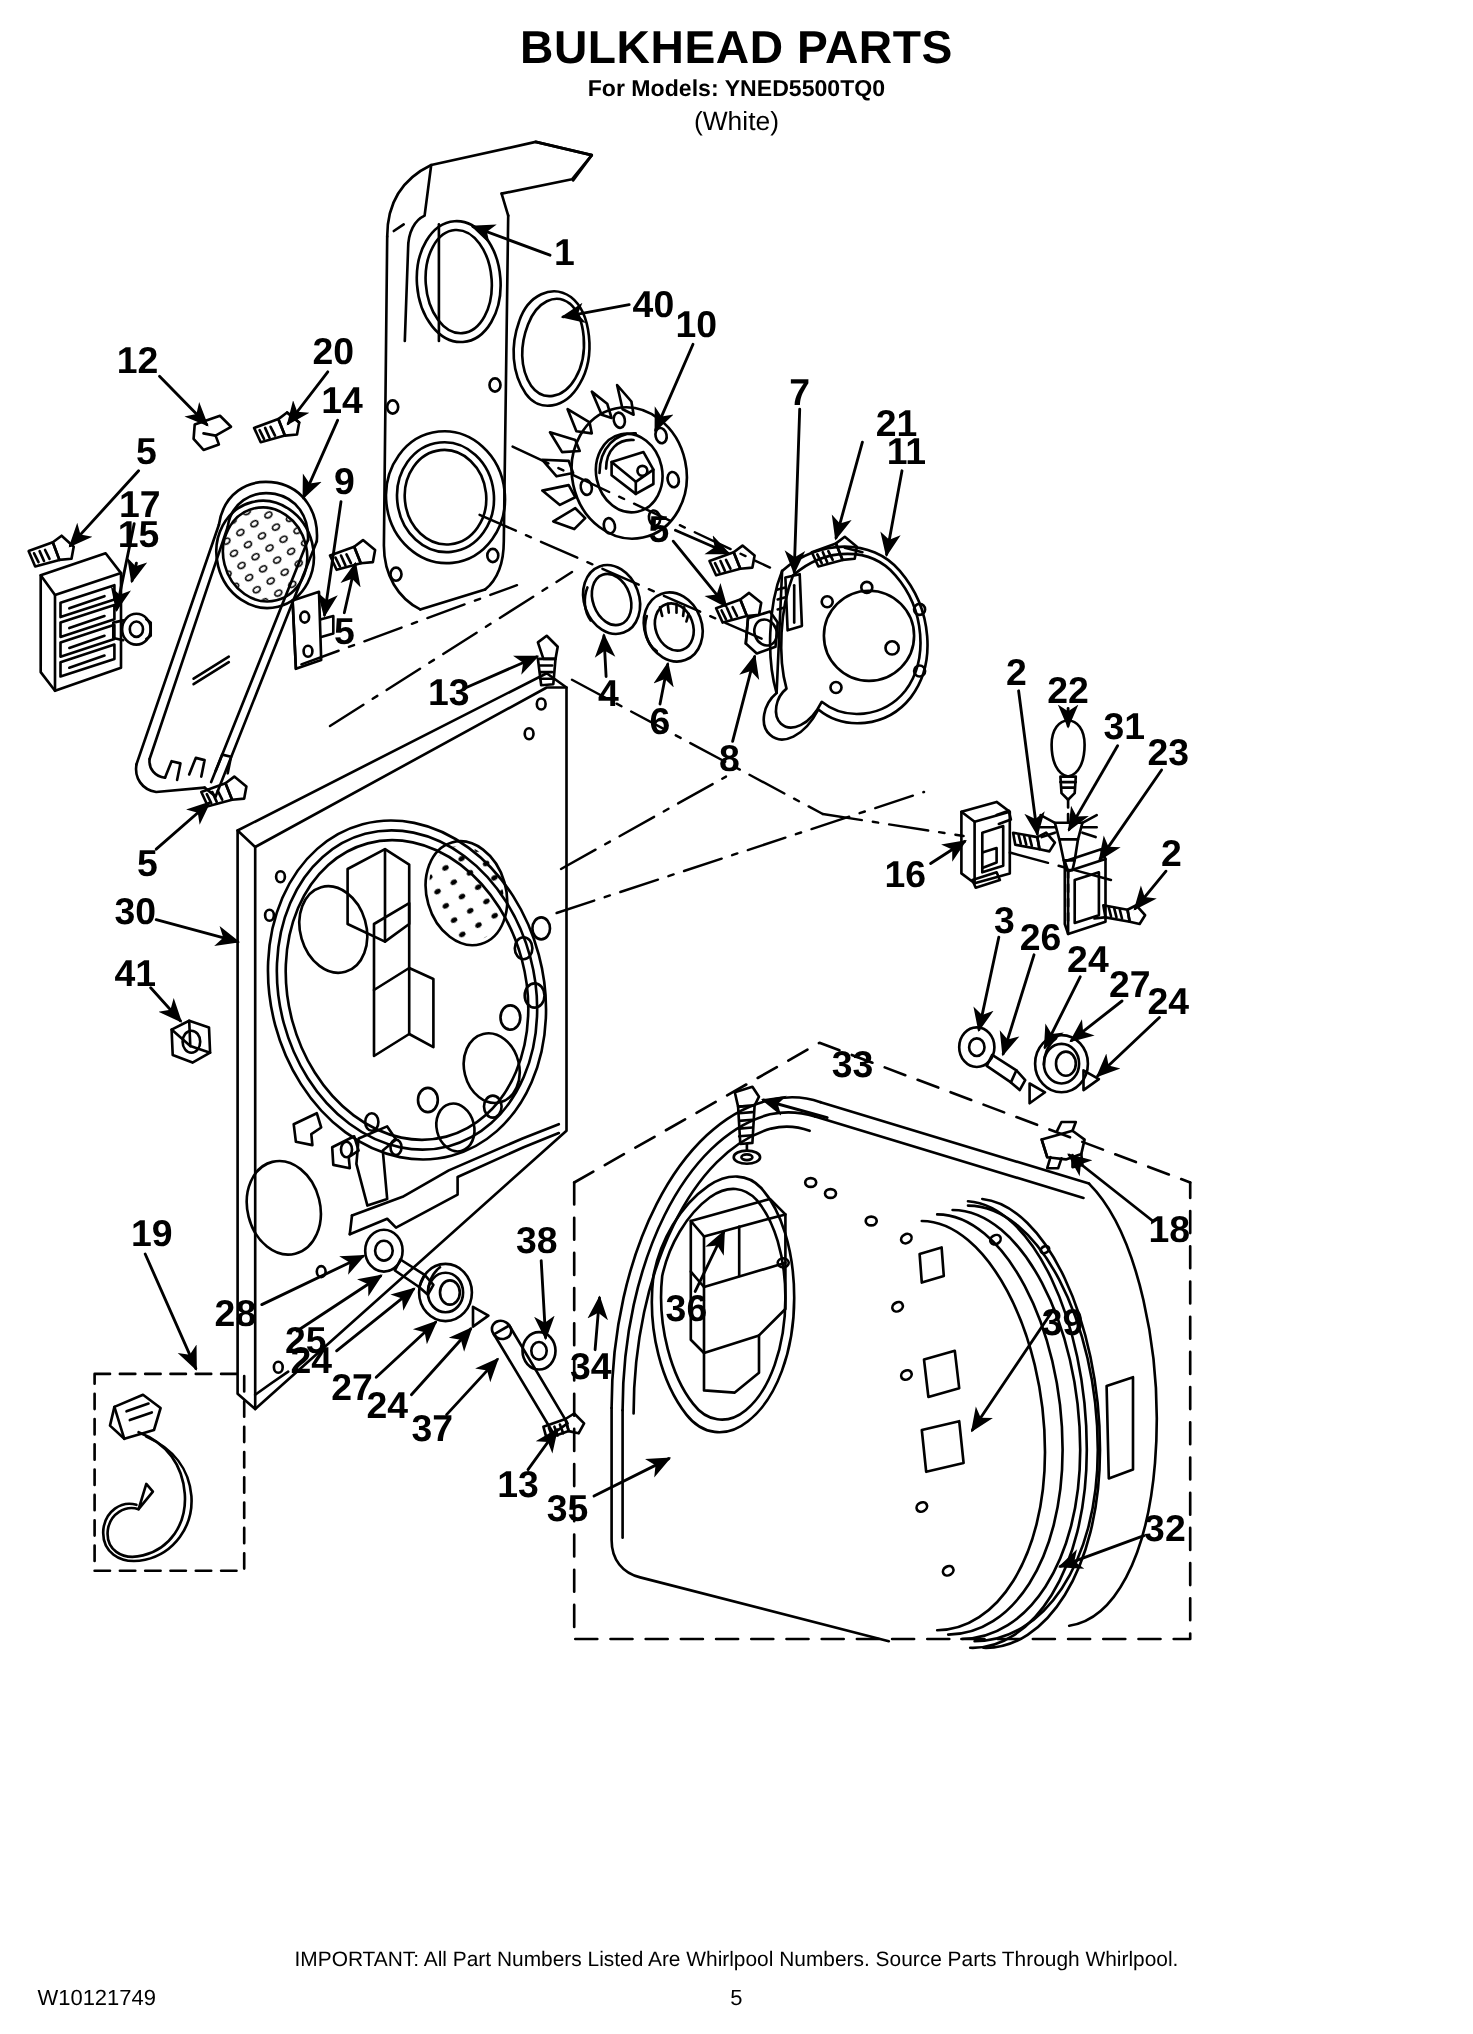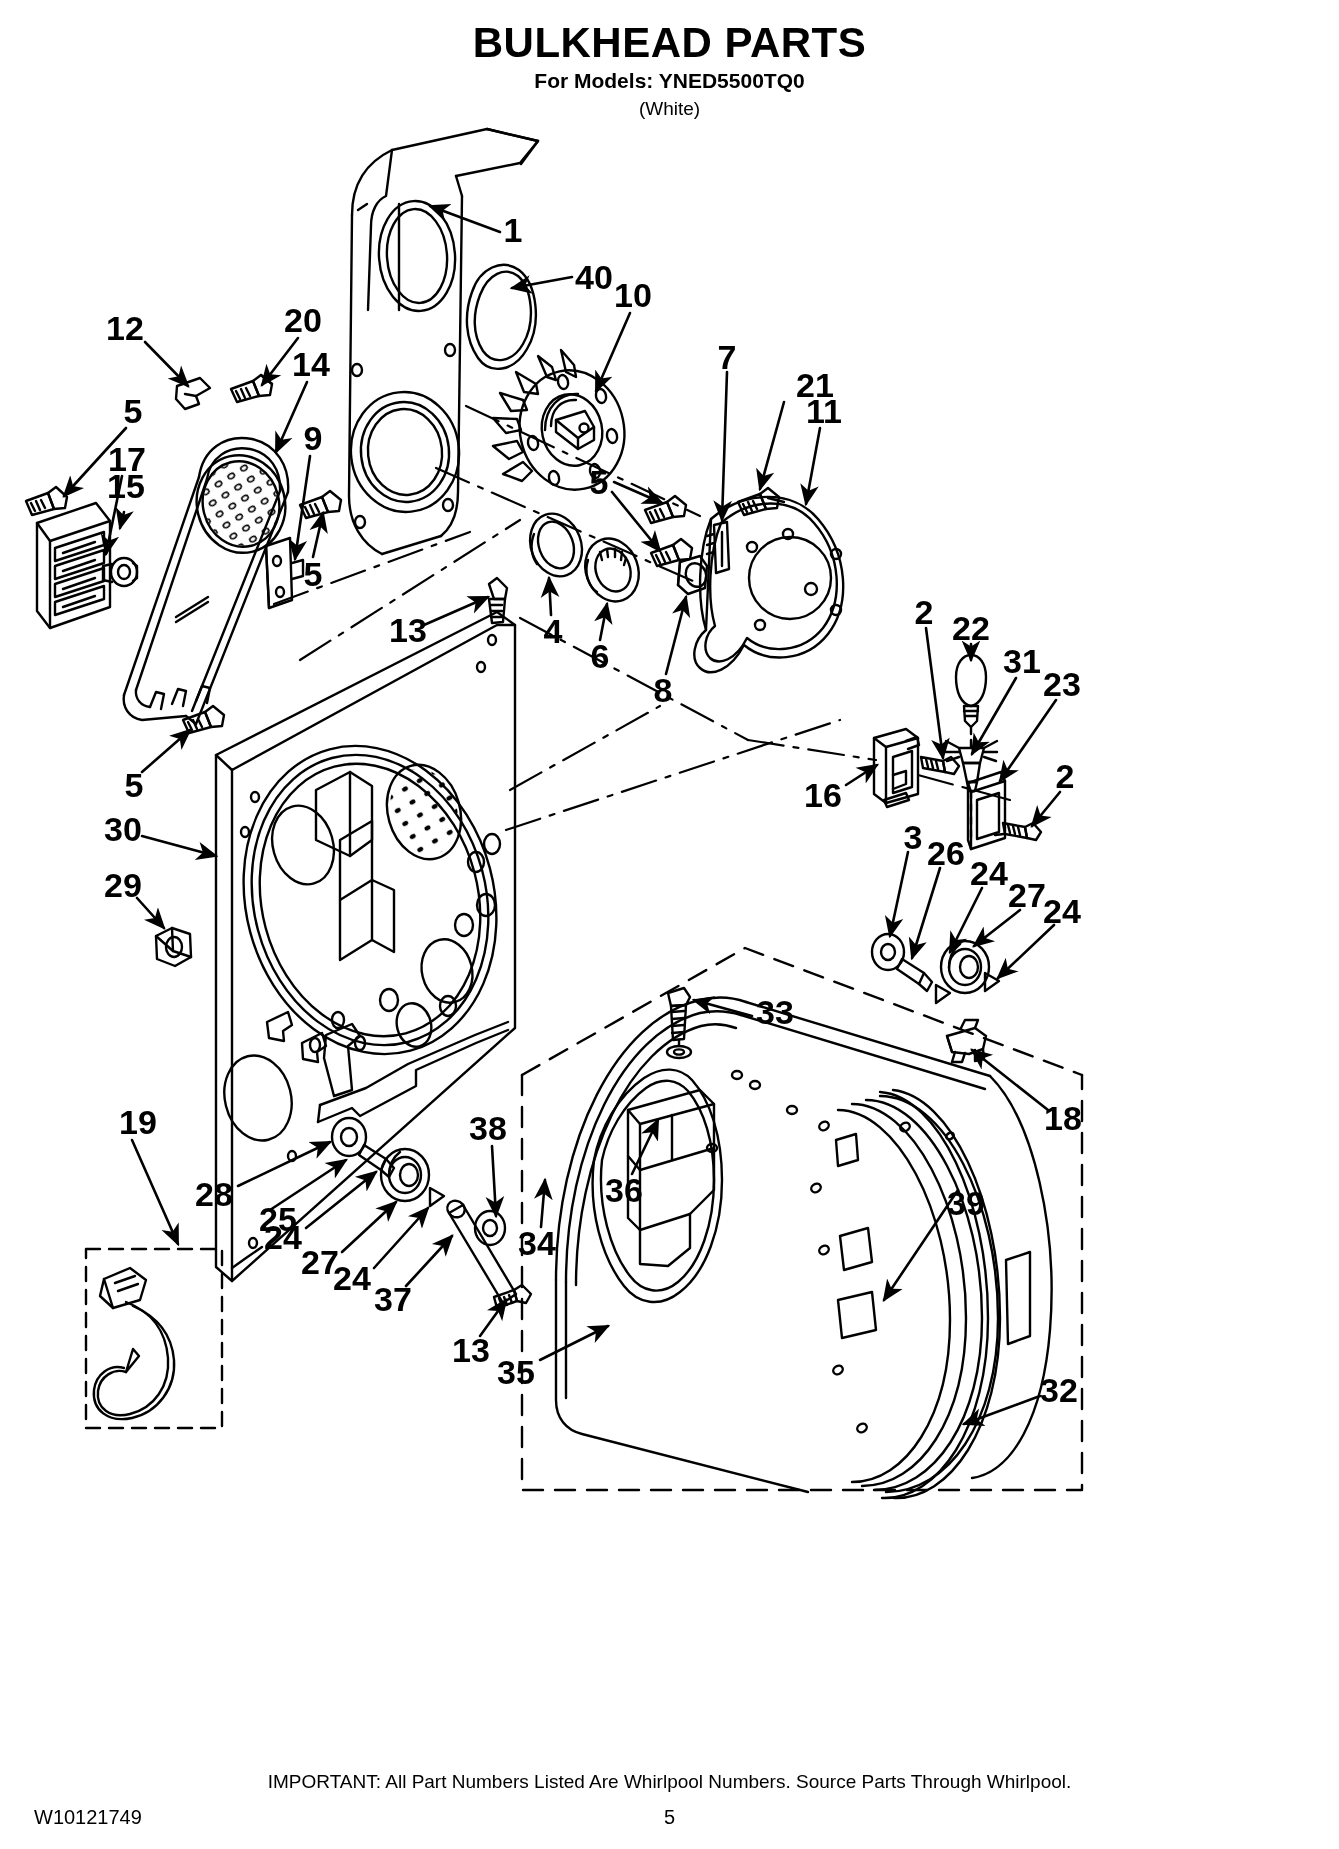--- a/index.html
+++ b/index.html
@@ -36,21 +36,21 @@
     line-height: 1.0;
     margin: 0 0 6px 0;
   }
   #doc-models {
     font-size: 21px;
     font-weight: bold;
     line-height: 1.0;
     margin: 0 0 8px 0;
   }
   #doc-color {
-    font-size: 19px;
+    font-size: 24px;
     font-weight: normal;
     line-height: 1.0;
     margin: 0;
   }
 
   
   #drawing {
     position: absolute;
     left: 0;
     top: 0;
@@ -717,24 +717,24 @@
       <div class="callout" style="left: 971px; top: 628px;">22</div>
       <div class="callout" style="left: 1022px; top: 661px;">31</div>
       <div class="callout" style="left: 1062px; top: 684px;">23</div>
       <div class="callout" style="left: 1065px; top: 776px;">2</div>
       <div class="callout" style="left: 134px; top: 785px;">5</div>
       <div class="callout" style="left: 823px; top: 785px; margin-top: 10px;">16</div>
       <div class="callout" style="left: 123px; top: 829px;">30</div>
       <div class="callout" style="left: 913px; top: 837px;">3</div>
       <div class="callout" style="left: 946px; top: 853px;">26</div>
       <div class="callout" style="left: 989px; top: 873px;">24</div>
-      <div class="callout" style="left: 123px; top: 885px;">29</div>
+      <div class="callout" style="left: 123px; top: 885px;">41</div>
       <div class="callout" style="left: 1027px; top: 895px;">27</div>
       <div class="callout" style="left: 1062px; top: 911px;">24</div>
-      <div class="callout" style="left: 775px; top: 1012px;">33</div>
+      <div class="callout" style="left: 775px; top: 968px;">33</div>
       <div class="callout" style="left: 1063px; top: 1118px;">18</div>
       <div class="callout" style="left: 124px; top: 1122px; margin-left: 14px;">19</div>
       <div class="callout" style="left: 488px; top: 1128px;">38</div>
       <div class="callout" style="left: 624px; top: 1190px;">36</div>
       <div class="callout" style="left: 214px; top: 1194px;">28</div>
       <div class="callout" style="left: 966px; top: 1203px;">39</div>
       <div class="callout" style="left: 246px; top: 1219px; margin-left: 32px;">25</div>
       <div class="callout" style="left: 537px; top: 1243px;">34</div>
       <div class="callout" style="left: 283px; top: 1237px;">24</div>
       <div class="callout" style="left: 320px; top: 1262px;">27</div>

